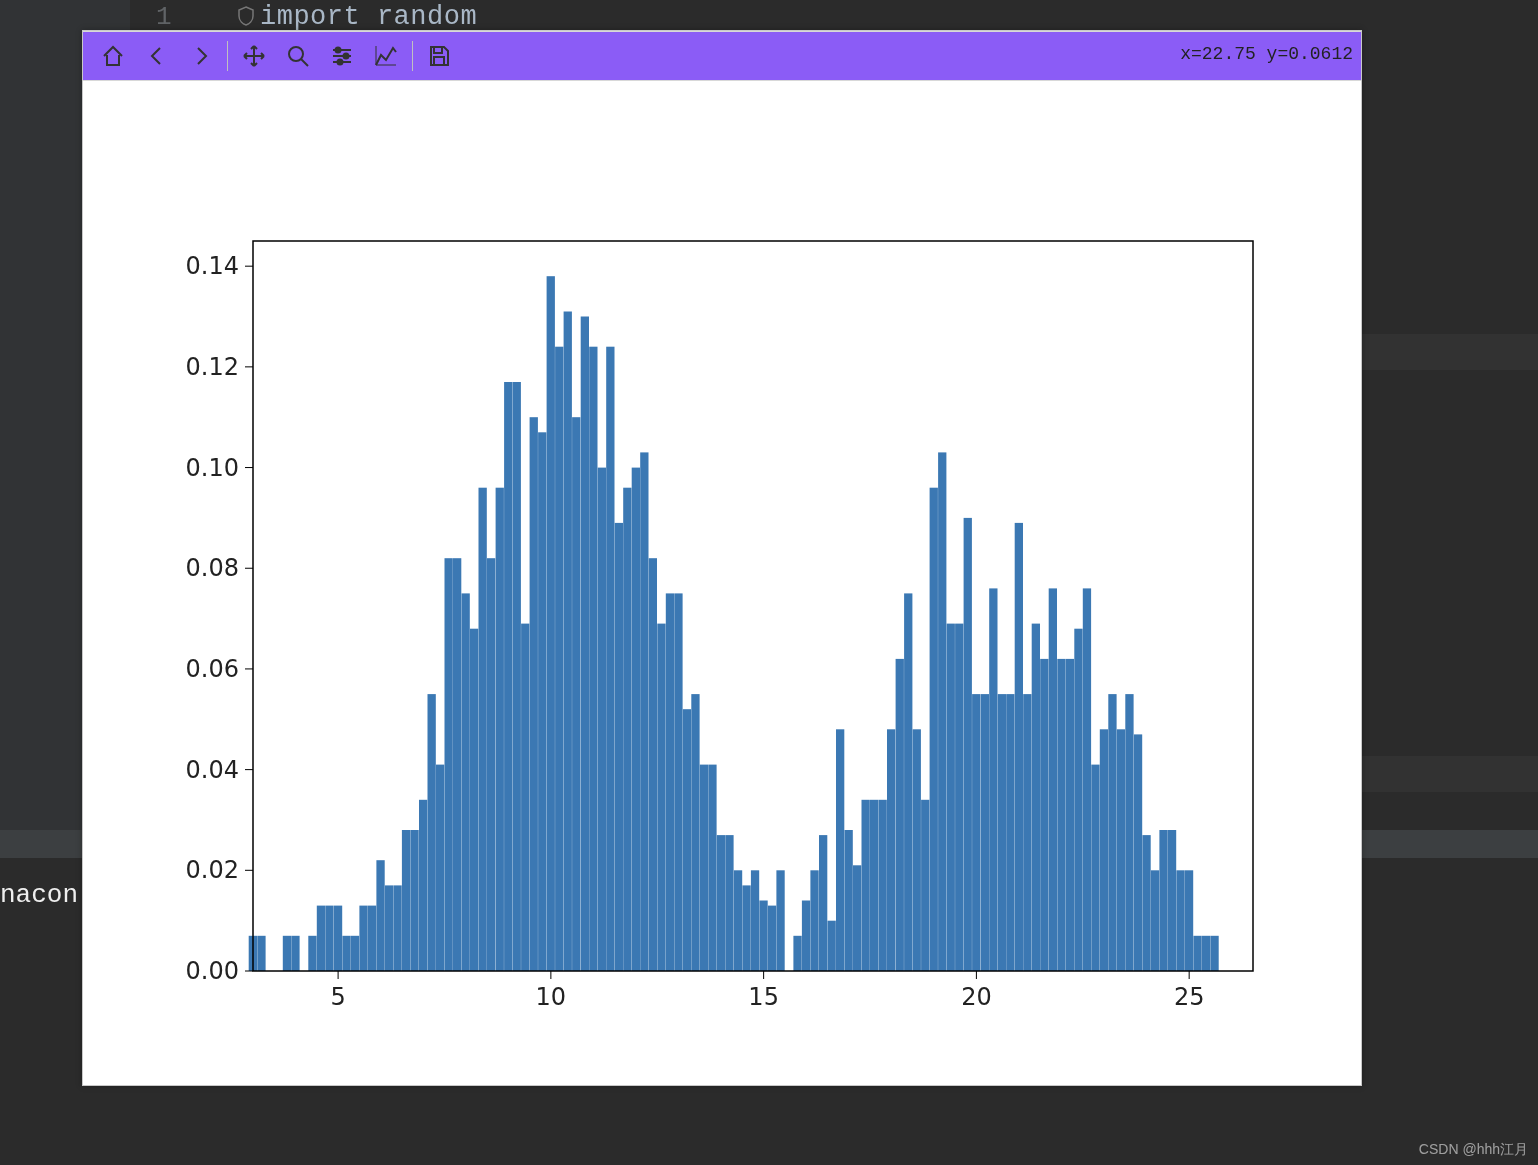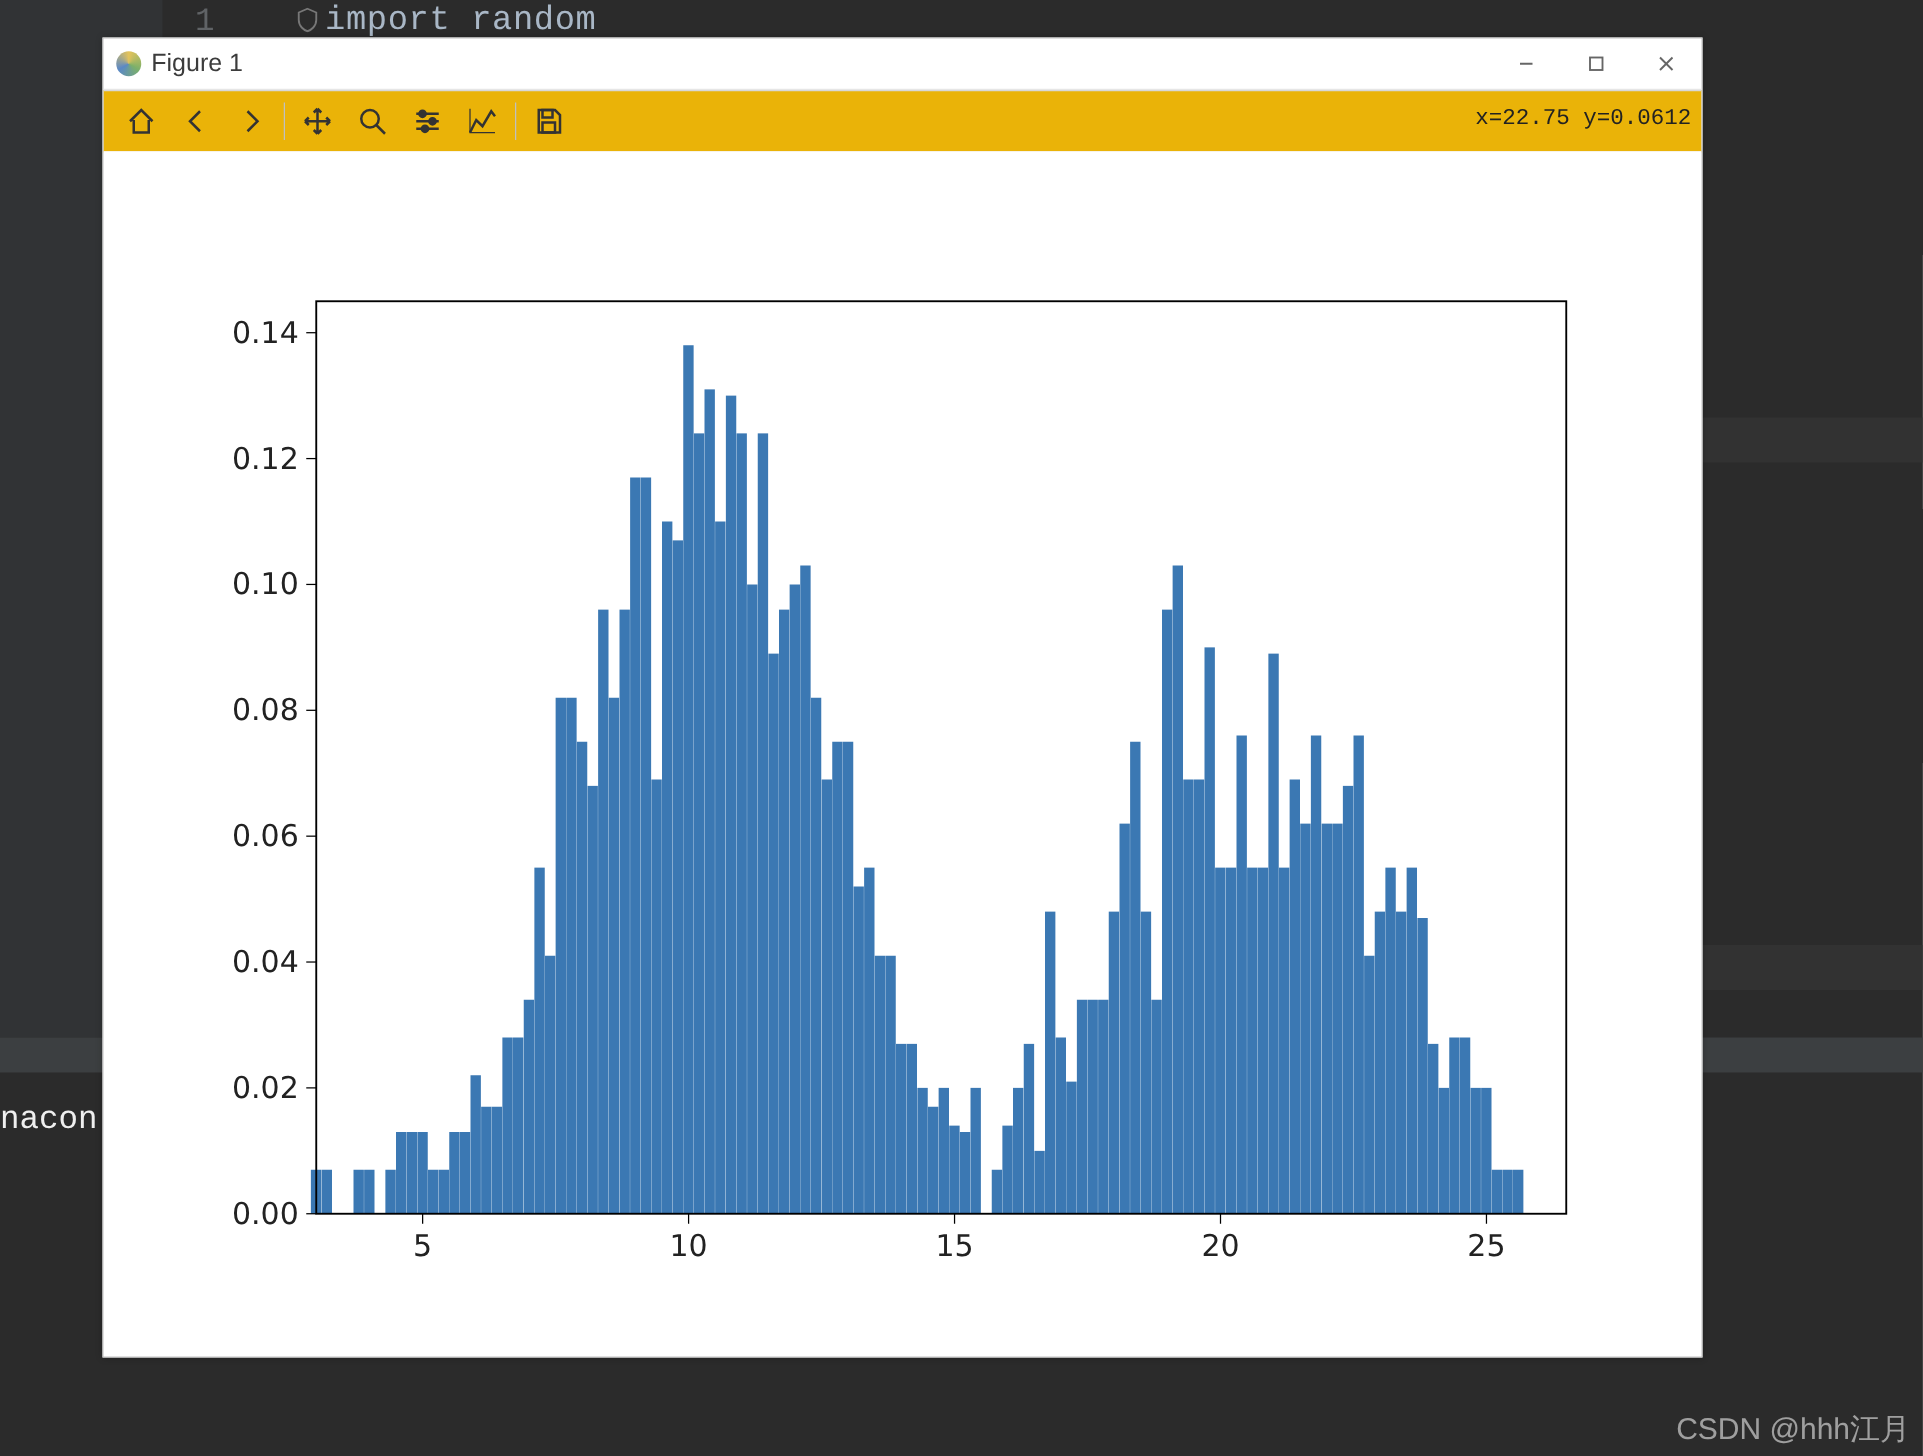--- a/index.html
+++ b/index.html
@@ -5,30 +5,30 @@
   html,body{margin:0;padding:0;width:1538px;height:1165px;background:#2b2b2b;font-family:sans-serif;overflow:hidden;}
   .editor-bg{position:absolute;left:0;top:0;width:1538px;height:1165px;background:#2b2b2b;}
   .editor-gutter{position:absolute;left:0;top:0;width:130px;height:830px;background:#313335;}
   .editor-linenum{position:absolute;left:156px;top:2px;color:#606366;font-family:"Courier New",monospace;font-size:26px;}
   .editor-code{position:absolute;left:260px;top:2px;color:#a9b7c6;font-family:"Courier New",monospace;font-size:27px;letter-spacing:0.5px;}
   .editor-icon{position:absolute;left:236px;top:6px;width:20px;height:20px;}
   .dark-row1{position:absolute;left:130px;top:334px;width:1408px;height:36px;background:#323232;}
   .dark-row2{position:absolute;left:130px;top:756px;width:1408px;height:36px;background:#323232;}
   .dark-row3{position:absolute;left:0;top:830px;width:1538px;height:28px;background:#3c3f41;}
   .dark-run{position:absolute;left:0;top:880px;color:#efefef;font-family:"Courier New",monospace;font-size:26px;text-align:center;}
-  .watermark{position:absolute;right:10px;bottom:6px;color:rgba(255,255,255,0.55);font-size:24px;}
+  .watermark{position:absolute;right:10px;bottom:6px;color:rgba(255,255,255,0.55);font-size:14px;}
   
   .figwin{position:absolute;left:82px;top:30px;width:1278px;height:1054px;background:#fff;border:1px solid #c8c8c8;box-shadow:0 0 6px rgba(0,0,0,0.3);}
   .titlebar{height:40px;display:flex;align-items:center;background:#fff;border-bottom:1px solid #e6e6e6;}
   .titlebar .appicon{width:20px;height:20px;margin:0 8px 0 10px;border-radius:50%;background:conic-gradient(#e4c35b,#7bb06a,#5a88c7,#e4c35b);}
   .titlebar .title{color:#3c3c3c;font-size:20px;}
   .titlebar .spacer{flex:1;}
   .winbtn{width:56px;height:40px;display:flex;align-items:center;justify-content:center;color:#666;}
   .winbtn svg{width:14px;height:14px;}
-  .toolbar{height:48px;background:#eab308;border:1px solid #d8d8d8;border-left:none;border-right:none;display:flex;align-items:center;padding-left:8px;position:relative;}
+  .toolbar{height:48px;background:#8b5cf6;border:1px solid #d8d8d8;border-left:none;border-right:none;display:flex;align-items:center;padding-left:8px;position:relative;}
   .tbtn{width:44px;height:40px;display:flex;align-items:center;justify-content:center;color:#333;}
   .tbtn svg{width:26px;height:26px;stroke:#333;stroke-width:2;fill:none;}
   .tsep{width:1px;height:30px;background:#c0c0c0;margin:0 4px;}
   .coord{position:absolute;right:8px;top:12px;font-family:"Courier New",monospace;font-size:18px;color:#222;}
   .plot-wrap{position:absolute;left:0;top:90px;right:0;bottom:0;background:#fff;}
   .plot-svg{position:absolute;left:0;top:0;}
   .axislabel{font-family:DejaVu Sans,Arial,sans-serif;font-size:24px;fill:#222;}
   .tick{stroke:#000;stroke-width:1;}
   .axisbox{fill:none;stroke:#000;stroke-width:1.5;}
   .bar{fill:#3b78b3;}
@@ -46,41 +46,20 @@
     <svg viewBox="0 0 20 20">
         <path d="M10 1 L17 4 V10 C17 15 13 18 10 19 C7 18 3 15 3 10 V4 Z" fill="none" stroke="#777" stroke-width="1.5"></path>
       </svg>
   </span>
   <div class="editor-code">import random</div>
   <div class="dark-run">nacon</div>
   <div class="watermark">CSDN @hhh江月</div>
 </div>
 
 <div class="figwin">
-  <div class="titlebar">
-    <div class="appicon"></div>
-    <div class="title">Figure 1</div>
-    <div class="spacer"></div>
-    <div class="winbtn">
-        <svg viewBox="0 0 14 14">
-          <line x1="2" y1="7" x2="12" y2="7" stroke="#666" stroke-width="1.5"></line>
-        </svg>
-      </div>
-    <div class="winbtn">
-        <svg viewBox="0 0 14 14">
-          <rect x="2" y="2" width="10" height="10" fill="none" stroke="#666" stroke-width="1.5"></rect>
-        </svg>
-      </div>
-    <div class="winbtn">
-        <svg viewBox="0 0 14 14">
-          <line x1="2" y1="2" x2="12" y2="12" stroke="#666" stroke-width="1.5"></line>
-          <line x1="12" y1="2" x2="2" y2="12" stroke="#666" stroke-width="1.5"></line>
-        </svg>
-      </div>
-  </div>
 
   <div class="toolbar">
     <div class="tbtn">
         <svg viewBox="0 0 26 26">
           <path d="M4 13 L13 4 L22 13 M7 12 V22 H19 V12"></path>
         </svg>
       </div>
     <div class="tbtn">
         <svg viewBox="0 0 26 26">
           <path d="M16 5 L8 13 L16 21"></path>

